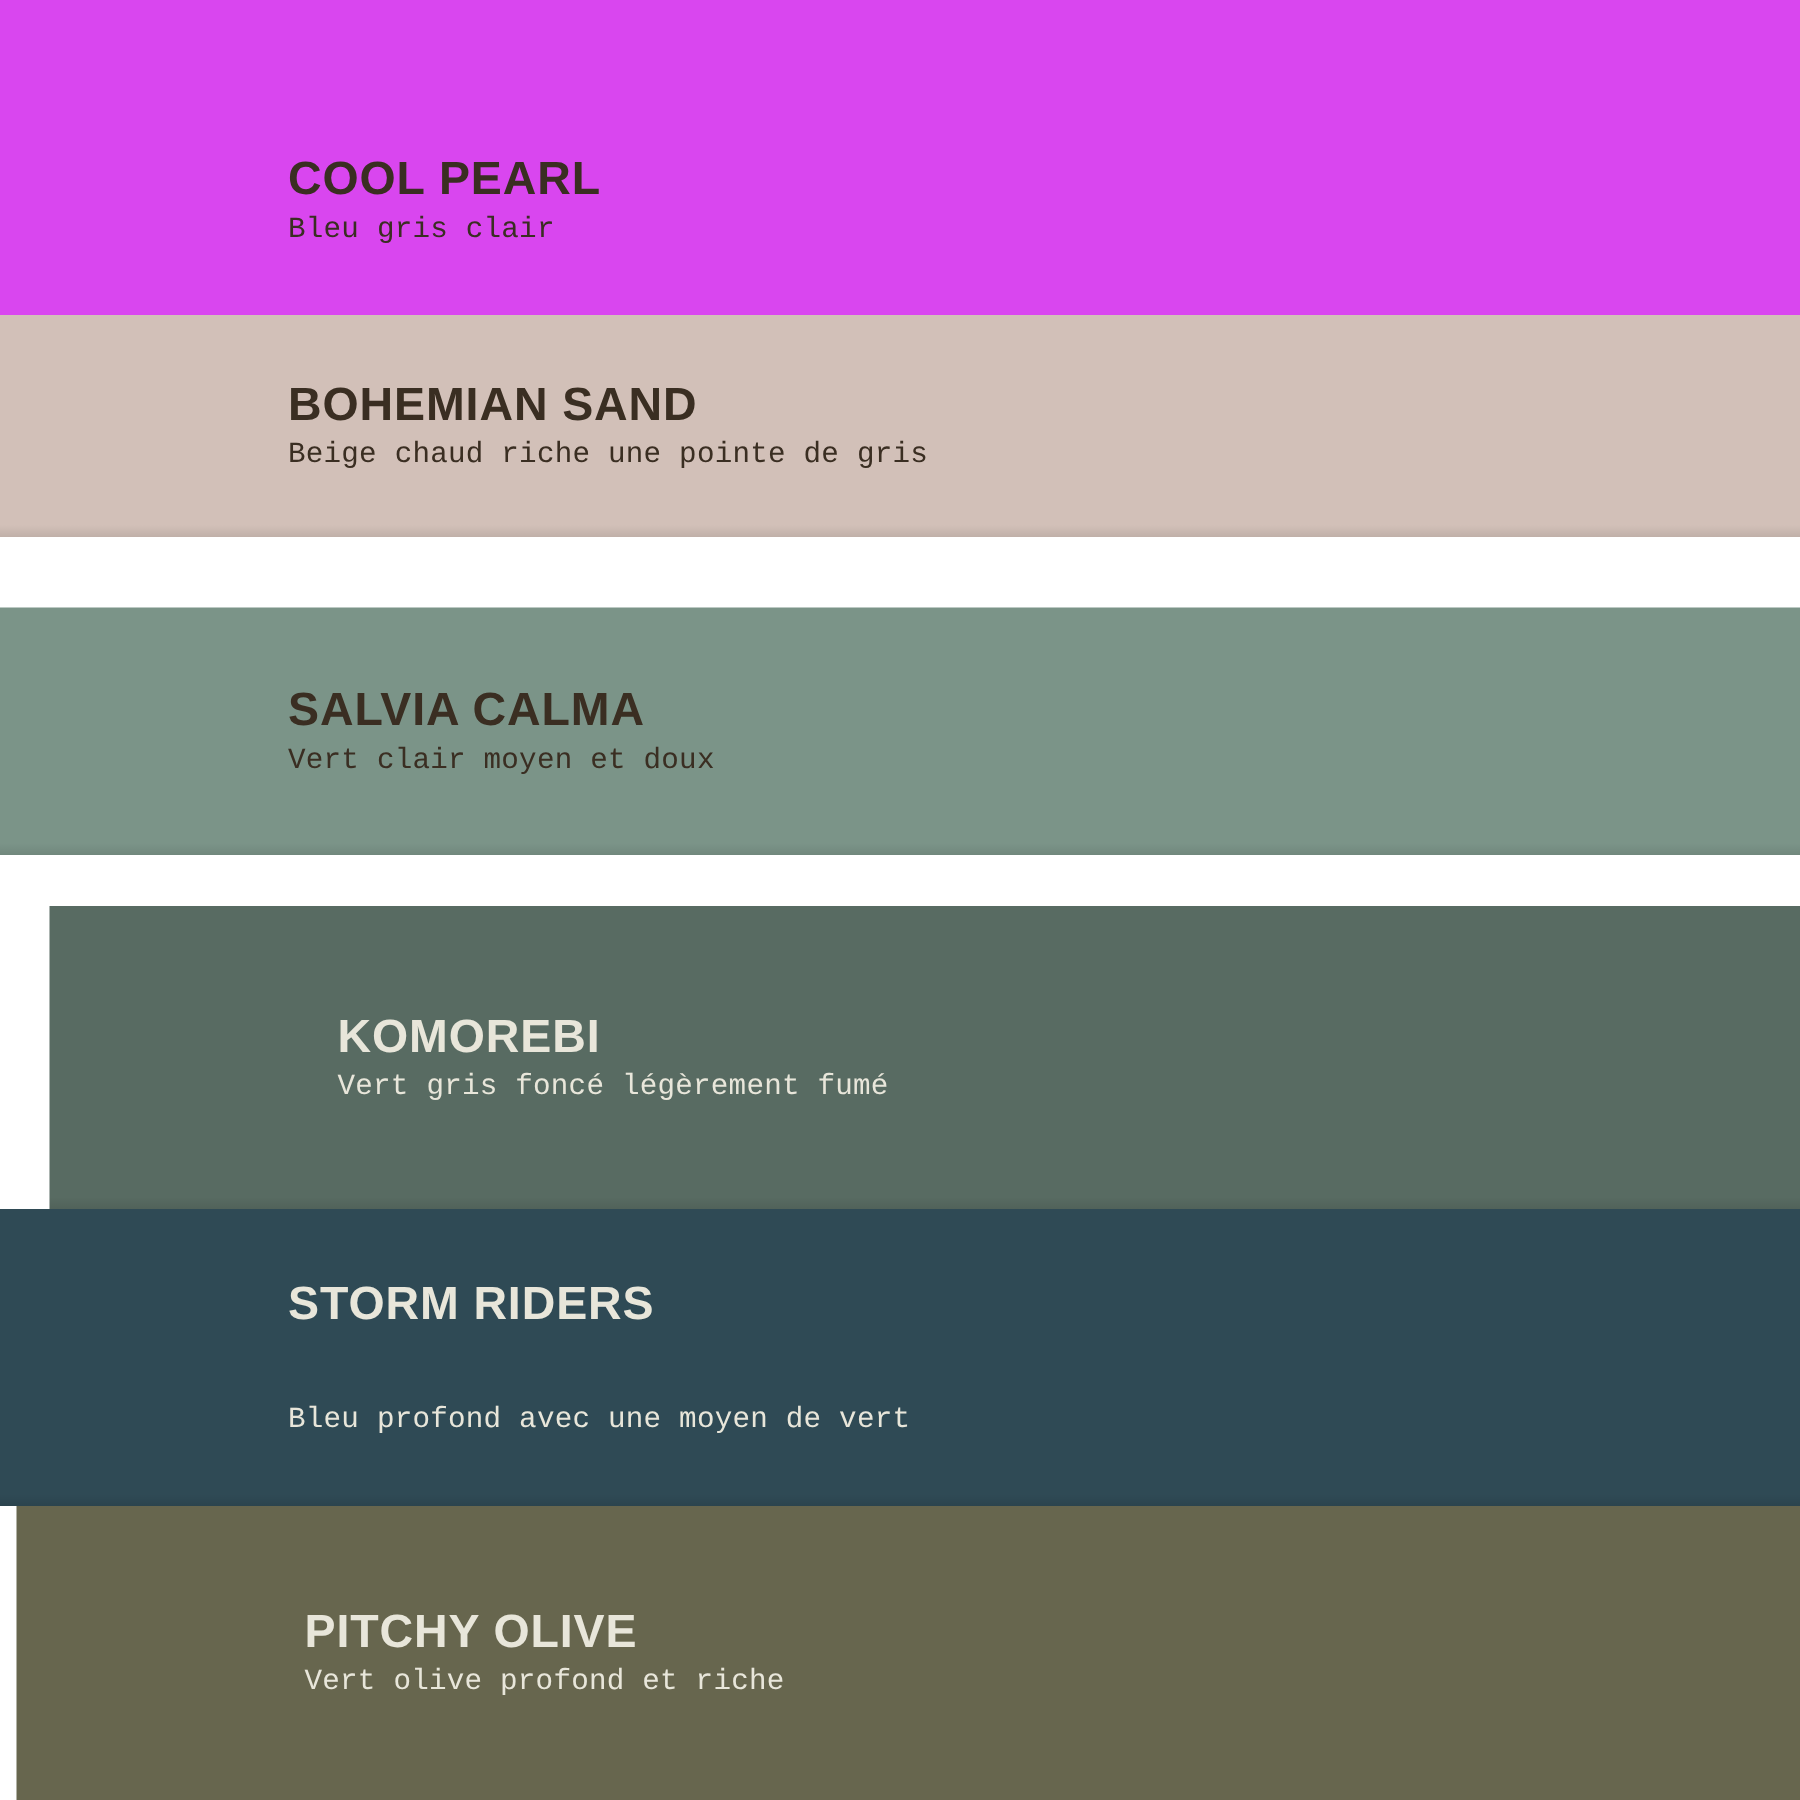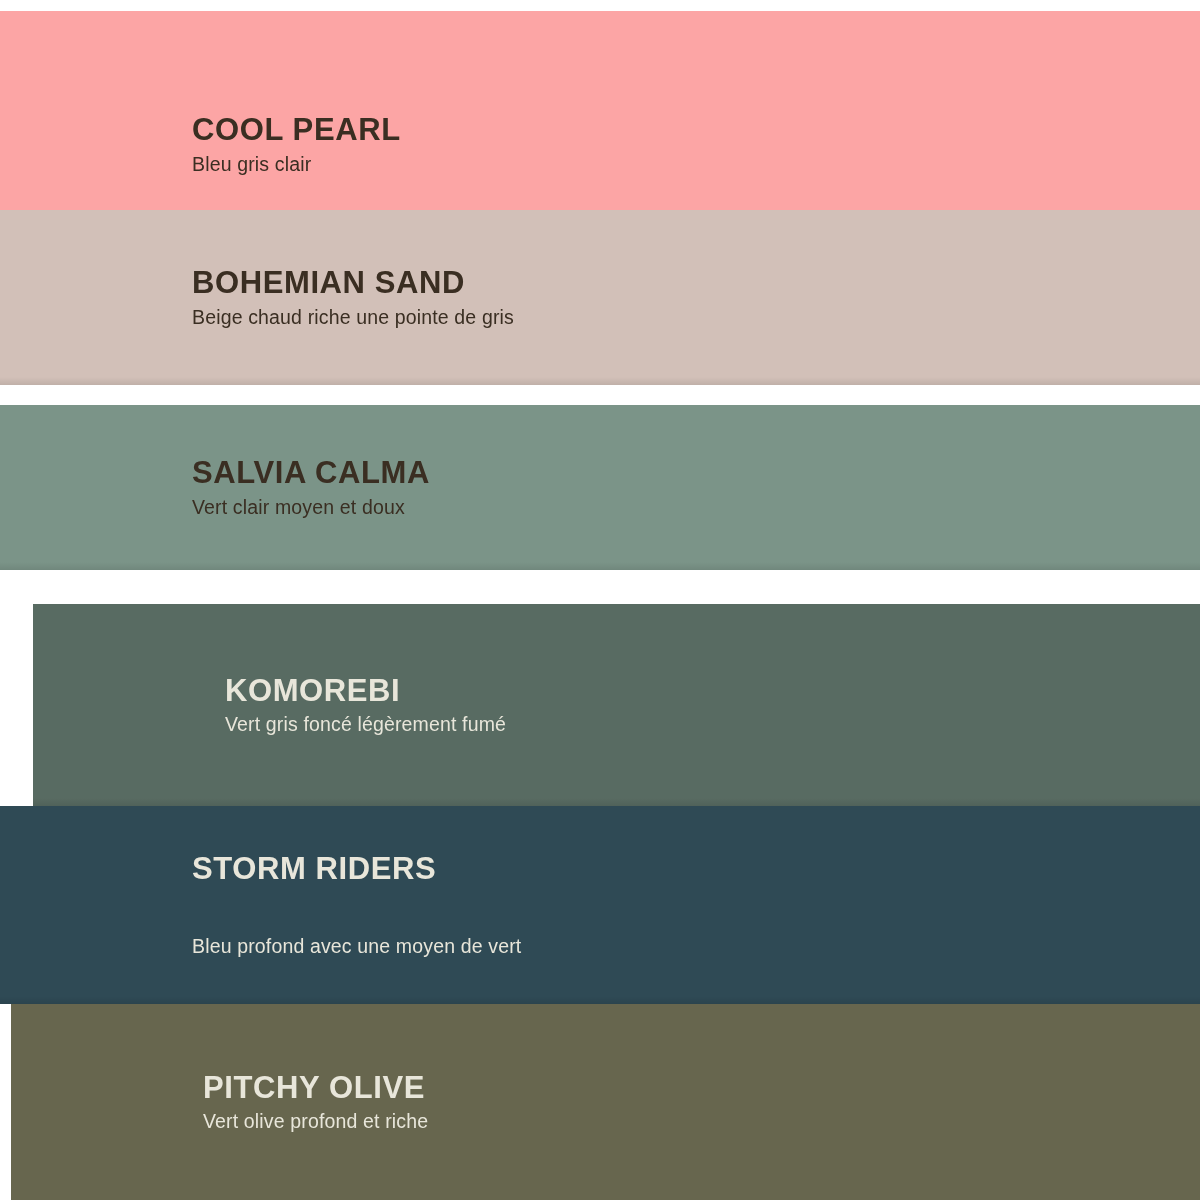--- a/index.html
+++ b/index.html
@@ -52,45 +52,45 @@
     font-family: "Liberation Sans", "DejaVu Sans", sans-serif;
     font-weight: 700;
     font-size: 31px;
     letter-spacing: 0.6px;
     line-height: 1.05;
     margin: 0 0 6px 0;
     white-space: nowrap;
   }
 
   .swatch-desc {
-    font-family: Liberation Sans, sans-serif;
+    font-family: Liberation Mono, monospace;
     font-weight: 400;
     font-size: 19.5px;
     letter-spacing: 0.15px;
     line-height: 1.15;
     margin: 0;
     white-space: nowrap;
   }
 
   
   .tone-dark .swatch-name,
   .tone-dark .swatch-desc { color: #3A2E22; }
 
   .tone-light .swatch-name,
   .tone-light .swatch-desc { color: #E8E6DA; }
 </style>
 </head>
 <body>
 
 <div id="palette">
-    <div class="swatch tone-dark" style="top: 0px; height: 267px; background: #fca5a5; margin-top: 11px;">
+    <div class="swatch tone-dark" style="top: 0px; height: 267px; background: #d946ef;">
       <div class="swatch-name">COOL PEARL</div>
       <div class="swatch-desc">Bleu gris clair</div>
     </div>
-    <div class="swatch tone-dark" style="top: 210px; height: 175px; background: rgb(210, 192, 184);">
+    <div class="swatch tone-dark" style="top: 210px; height: 148px; background: rgb(210, 192, 184);">
       <div class="swatch-name">BOHEMIAN SAND</div>
       <div class="swatch-desc">Beige chaud riche une pointe de gris</div>
     </div>
     <div class="swatch tone-dark" style="top: 405px; height: 165px; background: rgb(123, 148, 136);">
       <div class="swatch-name">SALVIA CALMA</div>
       <div class="swatch-desc">Vert clair moyen et doux</div>
     </div>
     <div class="swatch tone-light" style="top: 604px; height: 202px; background: rgb(88, 107, 98); margin-left: 33px;">
       <div class="swatch-name">KOMOREBI</div>
       <div class="swatch-desc">Vert gris foncé légèrement fumé</div>

